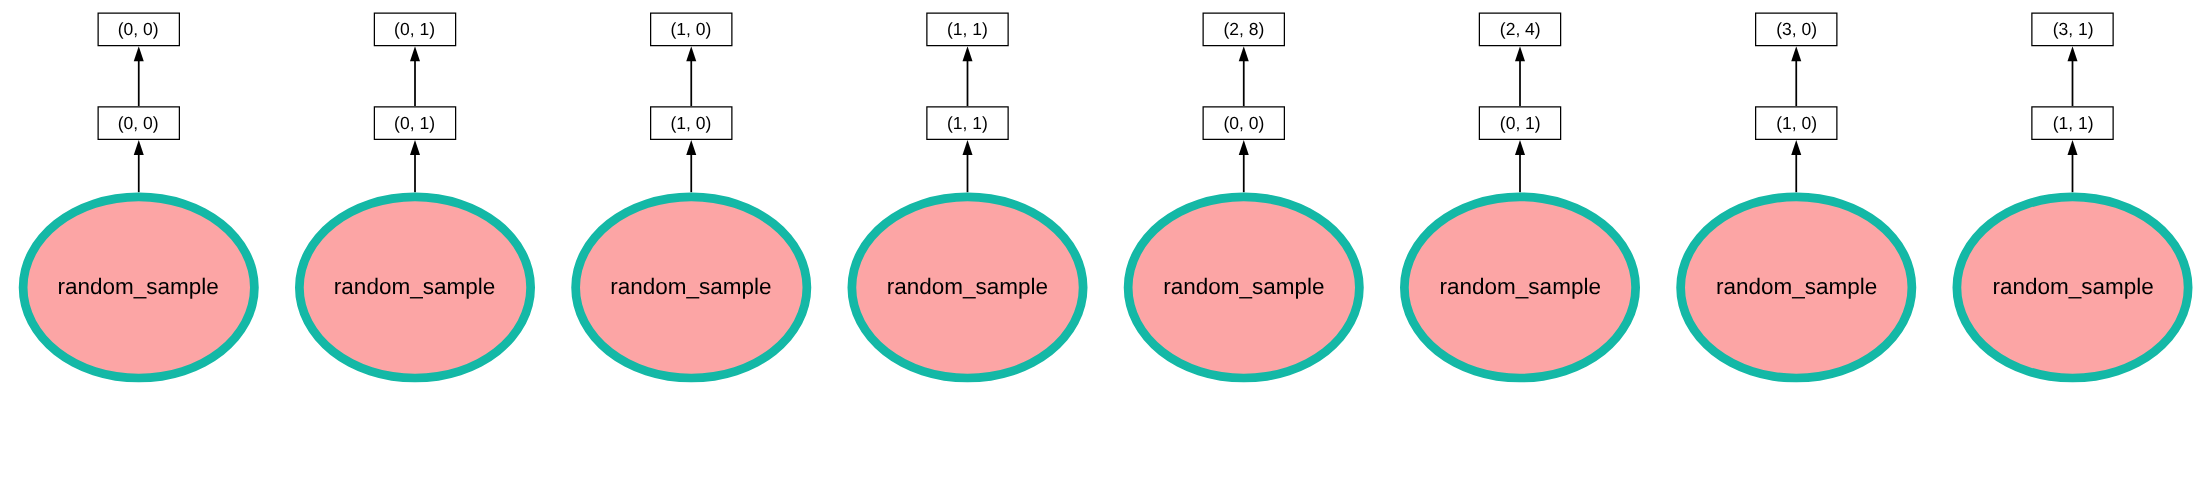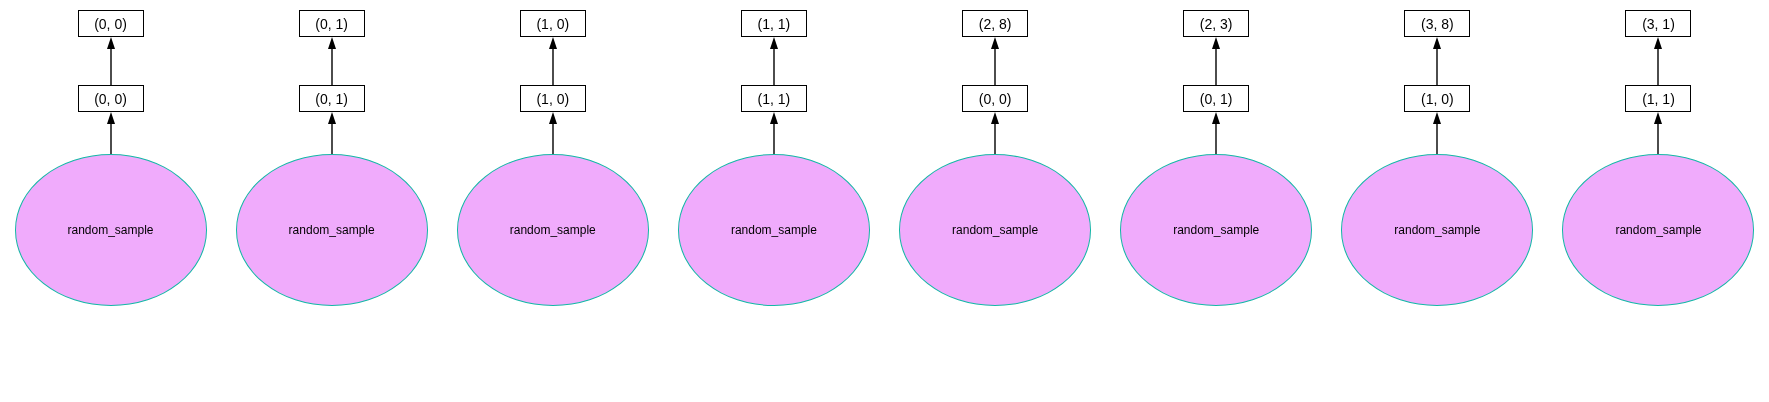--- a/index.html
+++ b/index.html
@@ -38,27 +38,27 @@
     white-space: nowrap;
   }
   .edge {
     display: block;
     flex: 0 0 auto;
   }
   .node-circle {
     box-sizing: border-box;
     width: 192px;
     height: 192px;
-    border: 1px solid #14b8a6;
+    border: 7px solid #14b8a6;
     border-radius: 50%;
-    background: #f0abfc;
+    background: #fca5a5;
     display: flex;
     align-items: center;
     justify-content: center;
-    font-size: 12px;
+    font-size: 18px;
     color: #000000;
     white-space: nowrap;
   }
 </style>
 </head>
 <body>
 
 <div class="canvas">
 
   <div class="column">
@@ -125,35 +125,35 @@
       </svg>
     <div class="node-box">(0, 0)</div>
     <svg class="edge" width="16" height="42" viewBox="0 0 16 42">
         <polygon points="8,0 4,12 12,12" fill="#000000"></polygon>
         <line x1="8" y1="10" x2="8" y2="42" stroke="#000000" stroke-width="1.4"></line>
       </svg>
     <div class="node-circle">random_sample</div>
   </div>
 
   <div class="column">
-    <div class="node-box">(2, 3)</div>
+    <div class="node-box">(2, 4)</div>
     <svg class="edge" width="16" height="48" viewBox="0 0 16 48">
         <polygon points="8,0 4,12 12,12" fill="#000000"></polygon>
         <line x1="8" y1="10" x2="8" y2="48" stroke="#000000" stroke-width="1.4"></line>
       </svg>
     <div class="node-box">(0, 1)</div>
     <svg class="edge" width="16" height="42" viewBox="0 0 16 42">
         <polygon points="8,0 4,12 12,12" fill="#000000"></polygon>
         <line x1="8" y1="10" x2="8" y2="42" stroke="#000000" stroke-width="1.4"></line>
       </svg>
     <div class="node-circle">random_sample</div>
   </div>
 
   <div class="column">
-    <div class="node-box">(3, 8)</div>
+    <div class="node-box">(3, 0)</div>
     <svg class="edge" width="16" height="48" viewBox="0 0 16 48">
         <polygon points="8,0 4,12 12,12" fill="#000000"></polygon>
         <line x1="8" y1="10" x2="8" y2="48" stroke="#000000" stroke-width="1.4"></line>
       </svg>
     <div class="node-box">(1, 0)</div>
     <svg class="edge" width="16" height="42" viewBox="0 0 16 42">
         <polygon points="8,0 4,12 12,12" fill="#000000"></polygon>
         <line x1="8" y1="10" x2="8" y2="42" stroke="#000000" stroke-width="1.4"></line>
       </svg>
     <div class="node-circle">random_sample</div>

